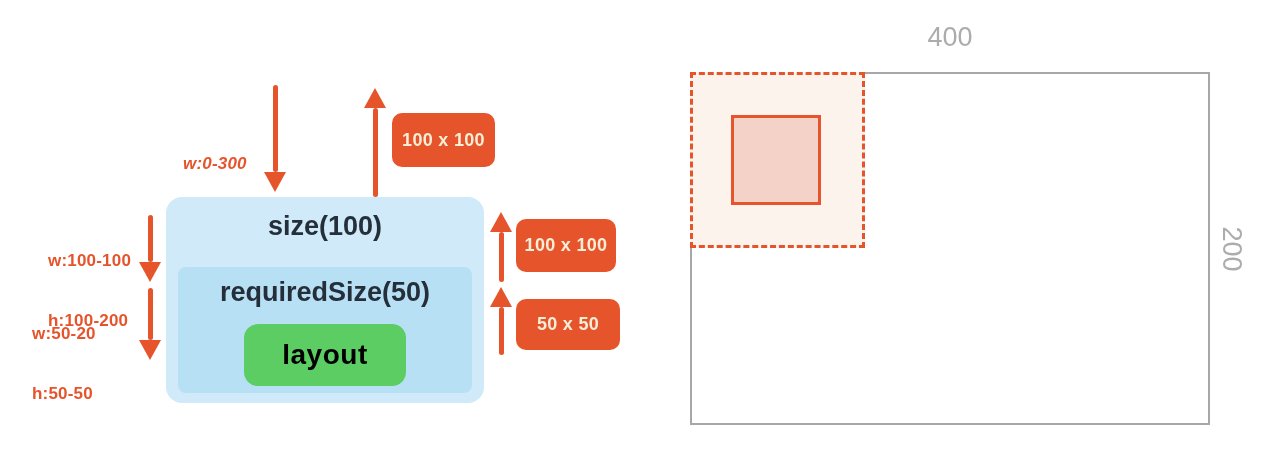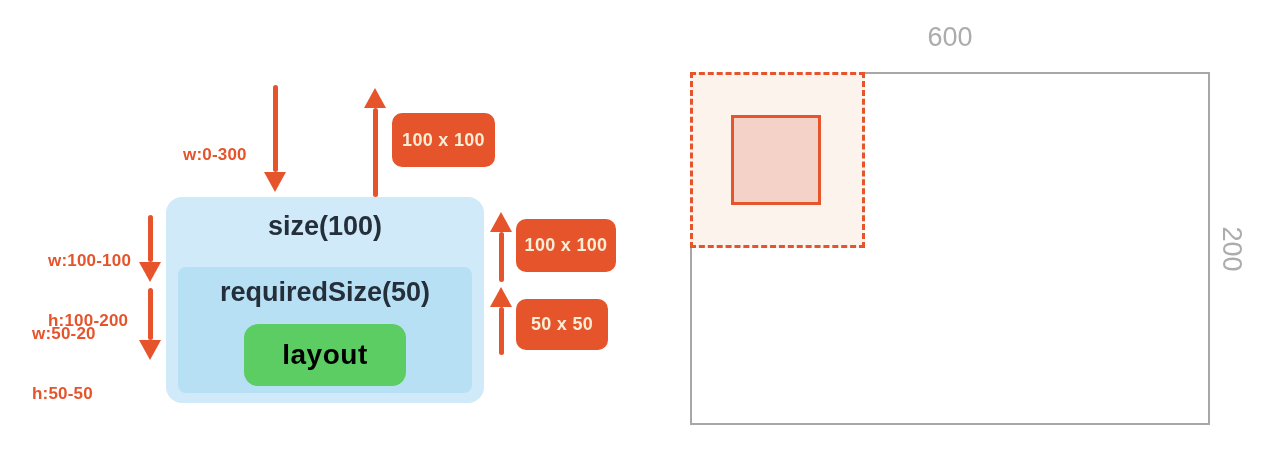--- a/index.html
+++ b/index.html
@@ -61,21 +61,21 @@
     border:3px solid var(--orange);background:var(--salmon-fill);box-sizing:border-box;
   }
 </style>
 </head>
 <body>
 
 <div class="canvas">
 
   <section>
 
-    <div class="clabel" style="left:183px;top:105px;">
+    <div class="clabel" style="left:183px;top:114px;font-style:italic;">
       <div>w:0-300</div>
       <div>h:0-200</div>
     </div>
 
     <div class="arrow down" style="left:264px;top:85px;height:107px;">
       <div class="shaft"></div>
       <div class="head"></div>
     </div>
     <div class="arrow up" style="left:364px;top:88px;height:109px;">
       <div class="head"></div>
@@ -113,25 +113,25 @@
     <div class="arrow up" style="left:490px;top:212px;height:70px;">
       <div class="head"></div>
       <div class="shaft"></div>
     </div>
     <div class="badge" style="left:516px;top:219px;width:100px;height:53px;">100 x 100</div>
 
     <div class="arrow up" style="left:490px;top:287px;height:68px;">
       <div class="head"></div>
       <div class="shaft"></div>
     </div>
-    <div class="badge" style="left:516px;top:299px;width:92px;height:51px;">50 x 50</div>
+    <div class="badge" style="left:516px;top:299px;width:104px;height:51px;">50 x 50</div>
 
   </section>
 
   <section>
-    <div class="dim-label top-label">600</div>
+    <div class="dim-label top-label">400</div>
     <div class="parent-rect"></div>
     <div class="dim-label side-label">200</div>
     <div class="dashed-box"></div>
     <div class="solid-square"></div>
   </section>
 
 </div>
 
 </body></html>

